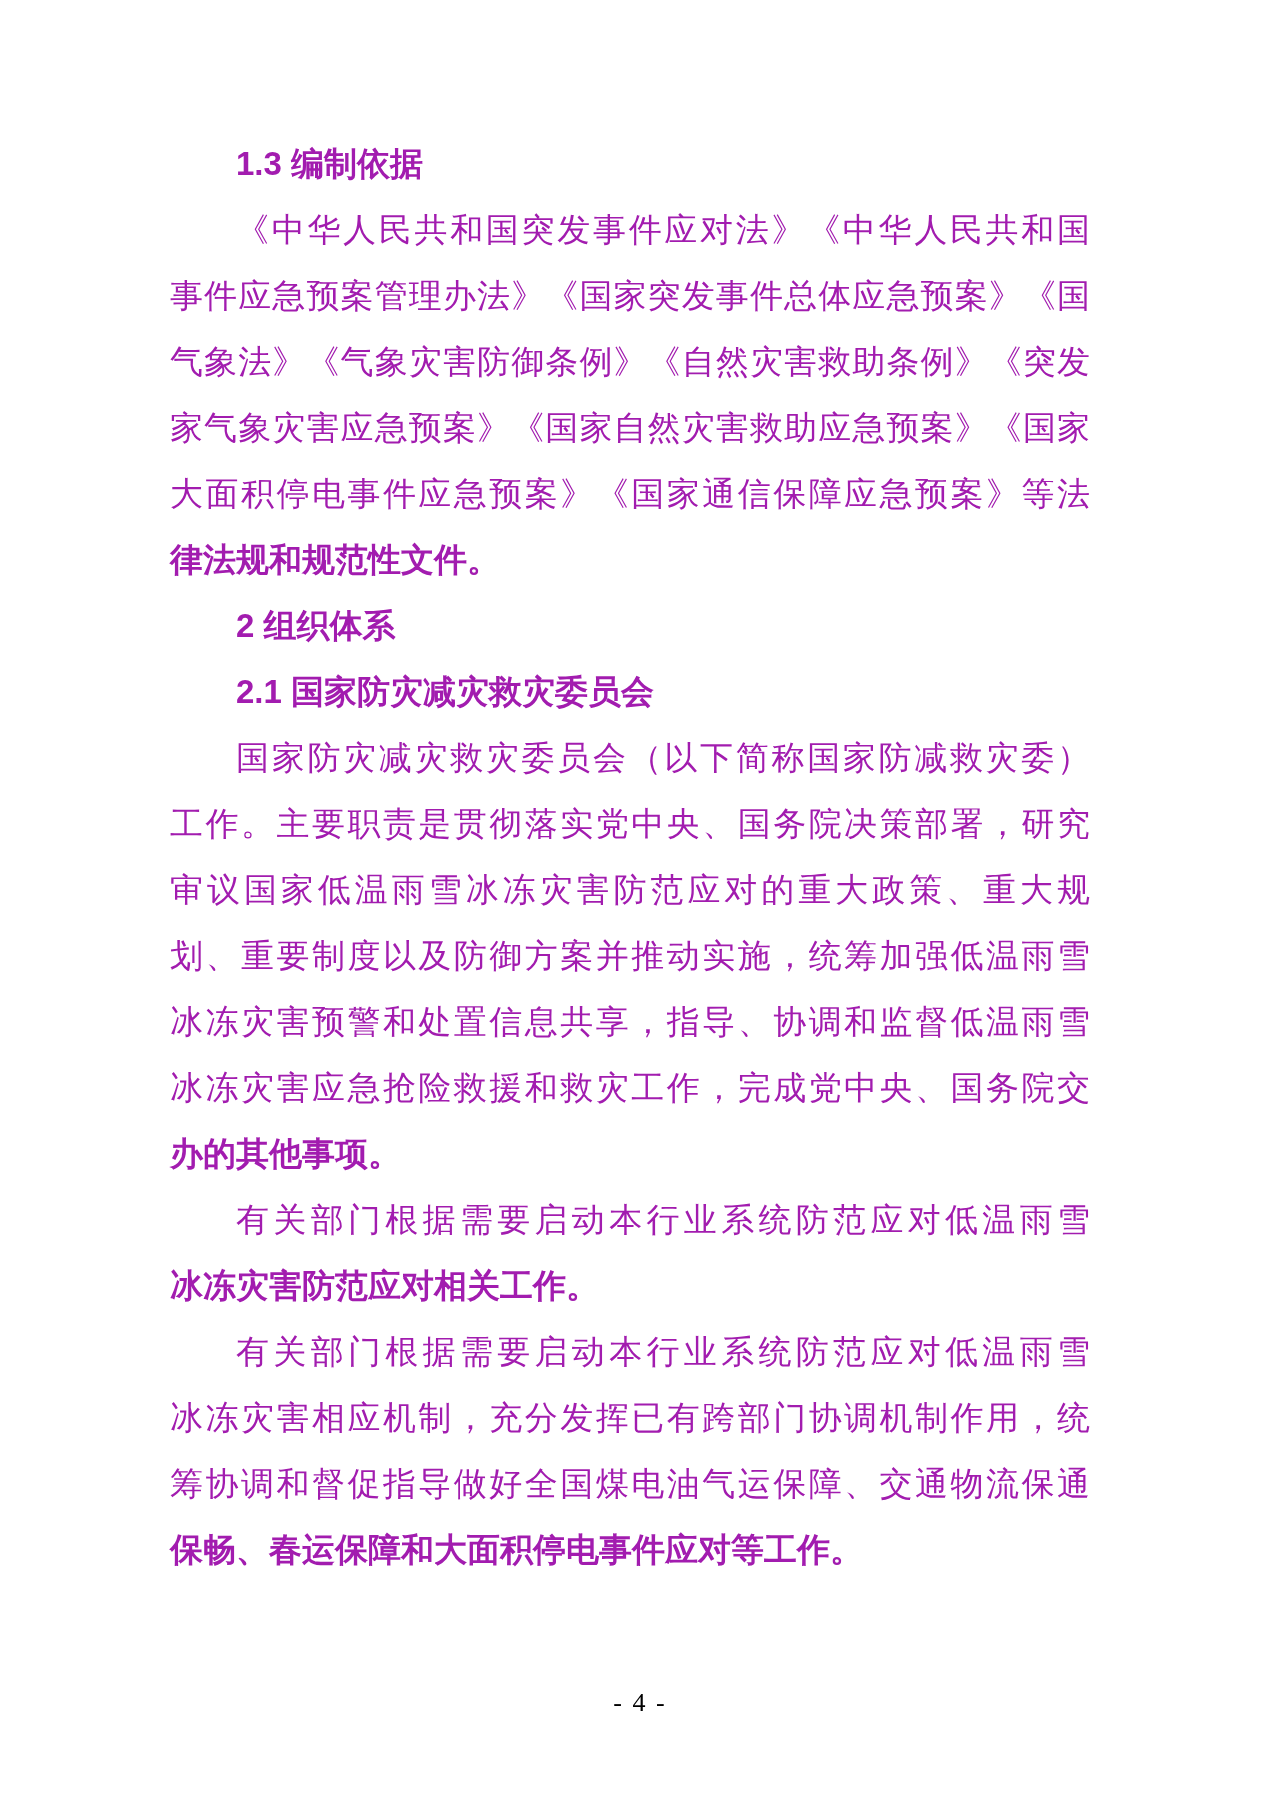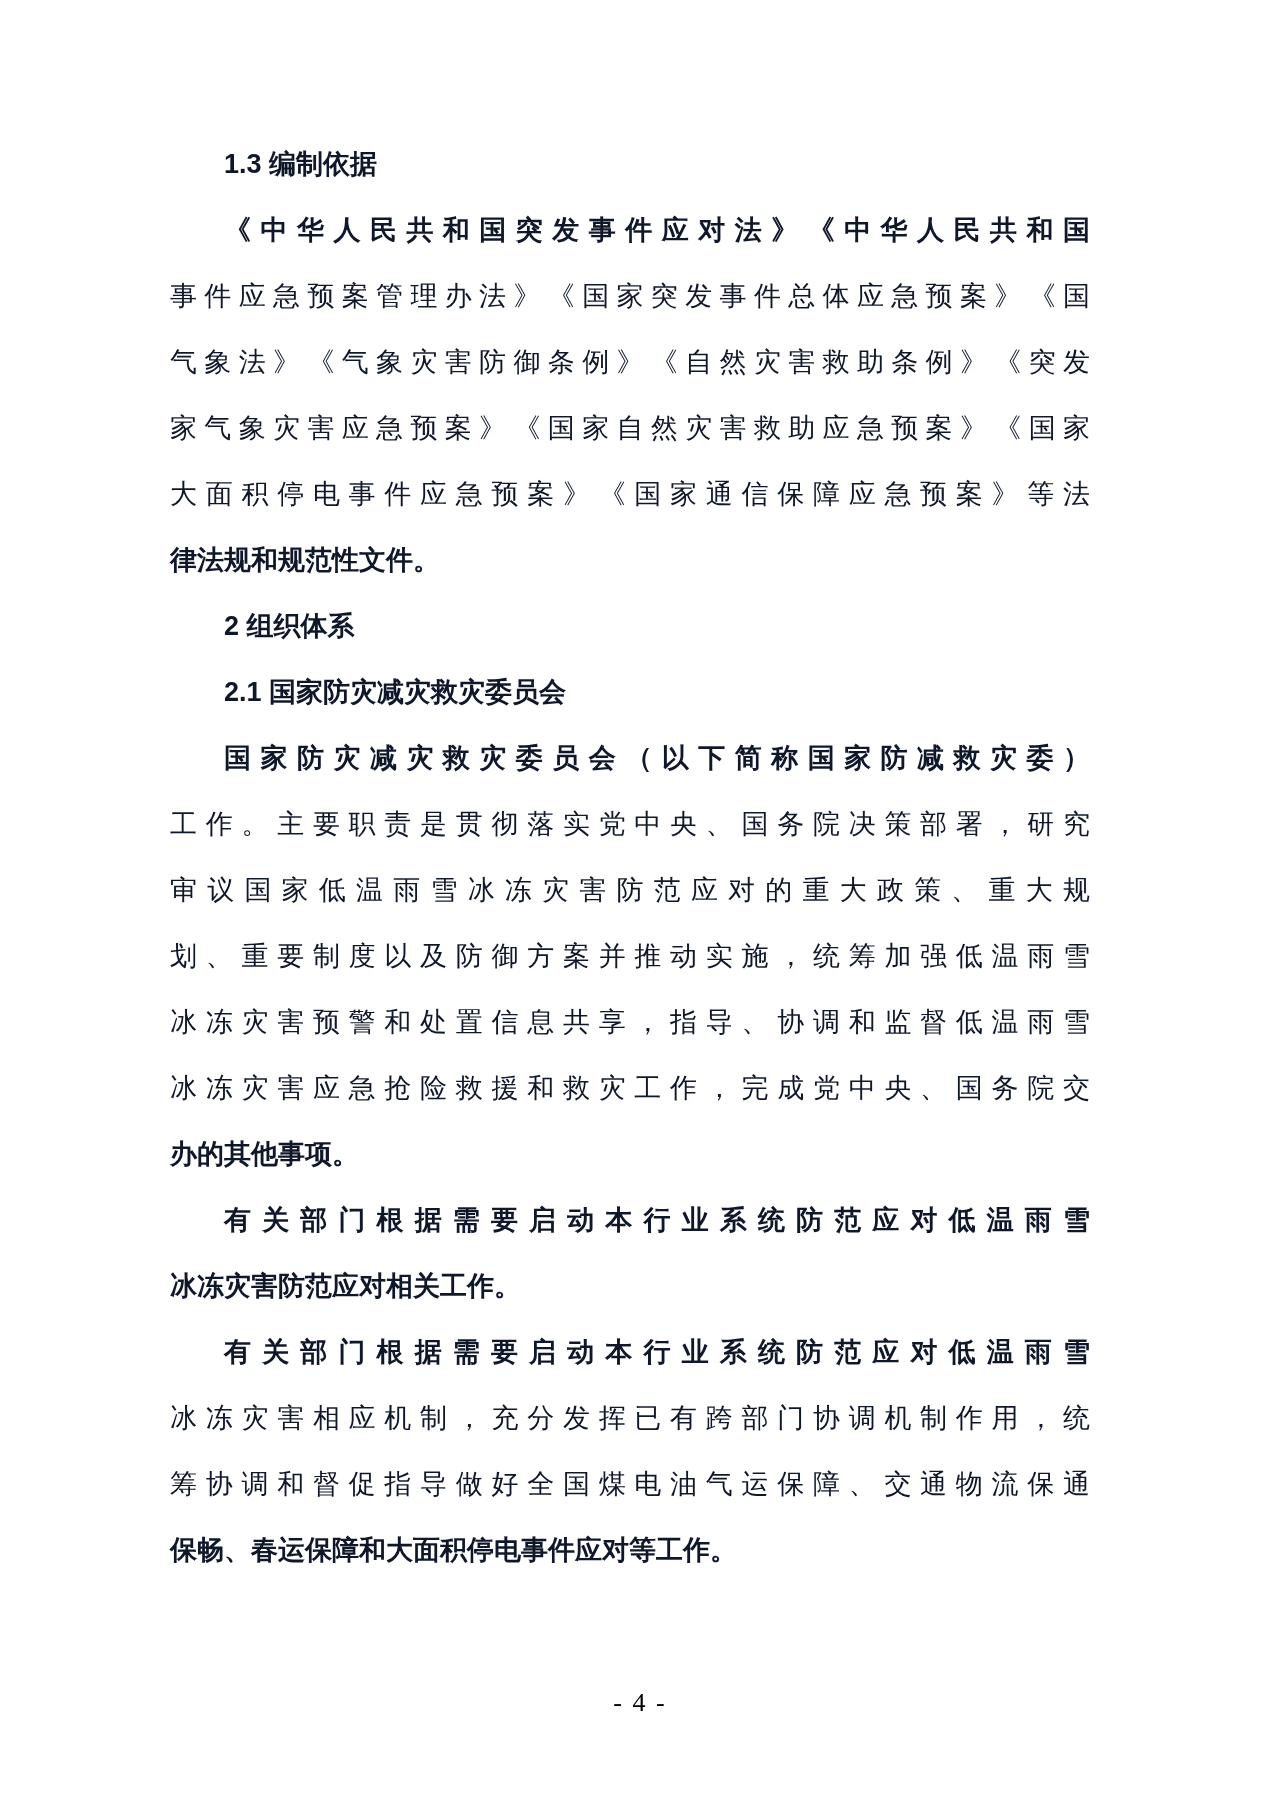--- a/index.html
+++ b/index.html
@@ -18,36 +18,35 @@
   }
   .content {
     position: absolute;
     left: 170px;
     top: 131px;
     width: 920px;
   }
   .line {
     height: 66px;
     line-height: 66px;
-    font-size: 27px;
+    font-size: 33px;
     font-family: "Liberation Serif", serif;
-    color: #0f172a;
+    color: #a21caf;
     white-space: normal;
   }
   .line.heading {
     font-family: "Liberation Sans", sans-serif;
     font-weight: 600;
     text-indent: 2em;
     text-align: left;
   }
   .line.body-first {
     text-indent: 2em;
     text-align: justify;
     text-align-last: justify;
-    font-weight: bold;
   }
   .line.body-full {
     text-align: justify;
     text-align-last: justify;
   }
   .line.body-last {
     text-align: left;
     font-weight: bold;
   }
   .footer {

